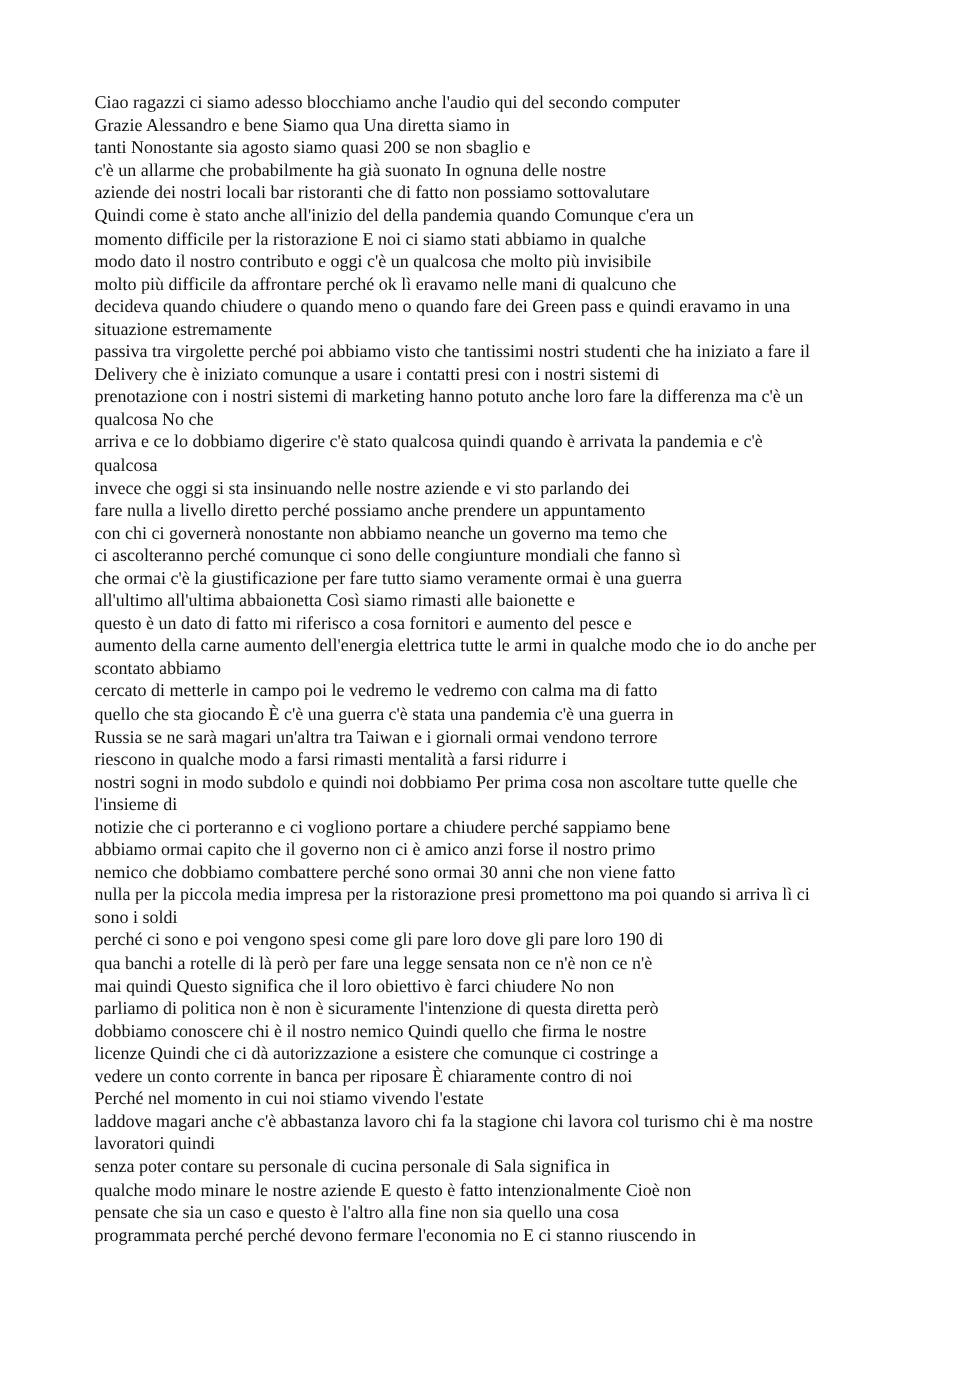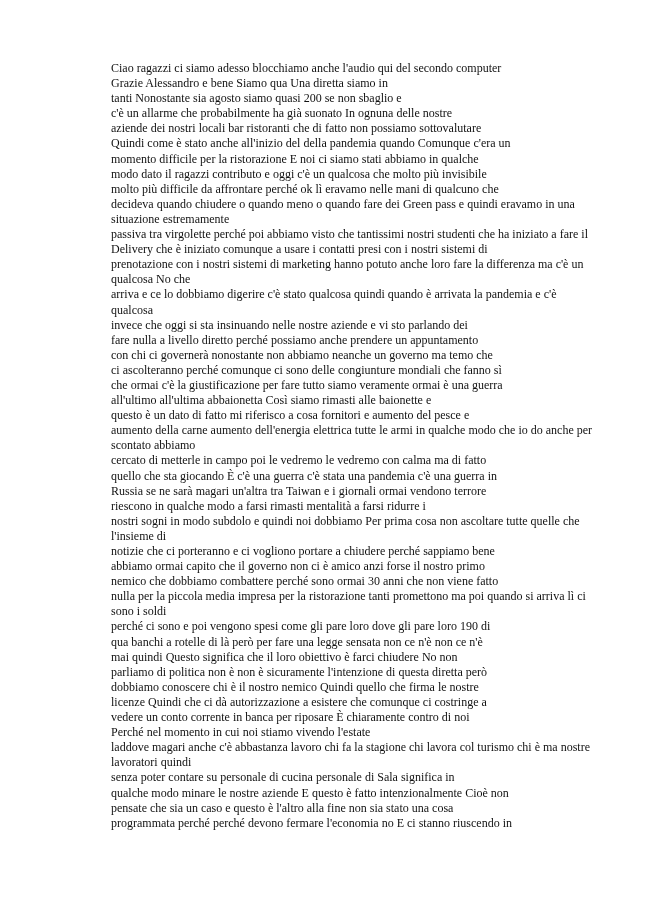--- a/index.html
+++ b/index.html
@@ -21,36 +21,35 @@
     top: 61px;
     width: 540px;
     font-family: "Liberation Serif", "DejaVu Serif", serif;
     font-size: 12px;
     line-height: 15.1px;
     color: #111111;
   }
   .line {
     white-space: pre;
     height: 15.1px;
-    margin-left: 48px;
   }
 </style>
 </head>
 <body>
 
 <div class="page">
   <div class="transcript">
       <div class="line">Ciao ragazzi ci siamo adesso blocchiamo anche l'audio qui del secondo computer</div>
       <div class="line">Grazie Alessandro e bene Siamo qua Una diretta siamo in</div>
       <div class="line">tanti Nonostante sia agosto siamo quasi 200 se non sbaglio e</div>
       <div class="line">c'è un allarme che probabilmente ha già suonato In ognuna delle nostre</div>
       <div class="line">aziende dei nostri locali bar ristoranti che di fatto non possiamo sottovalutare</div>
       <div class="line">Quindi come è stato anche all'inizio del della pandemia quando Comunque c'era un</div>
       <div class="line">momento difficile per la ristorazione E noi ci siamo stati abbiamo in qualche</div>
-      <div class="line">modo dato il ragazzi contributo e oggi c'è un qualcosa che molto più invisibile</div>
+      <div class="line">modo dato il nostro contributo e oggi c'è un qualcosa che molto più invisibile</div>
       <div class="line">molto più difficile da affrontare perché ok lì eravamo nelle mani di qualcuno che</div>
       <div class="line">decideva quando chiudere o quando meno o quando fare dei Green pass e quindi eravamo in una</div>
       <div class="line">situazione estremamente</div>
       <div class="line">passiva tra virgolette perché poi abbiamo visto che tantissimi nostri studenti che ha iniziato a fare il</div>
       <div class="line">Delivery che è iniziato comunque a usare i contatti presi con i nostri sistemi di</div>
       <div class="line">prenotazione con i nostri sistemi di marketing hanno potuto anche loro fare la differenza ma c'è un</div>
       <div class="line">qualcosa No che</div>
       <div class="line">arriva e ce lo dobbiamo digerire c'è stato qualcosa quindi quando è arrivata la pandemia e c'è</div>
       <div class="line">qualcosa</div>
       <div class="line">invece che oggi si sta insinuando nelle nostre aziende e vi sto parlando dei</div>
@@ -64,30 +63,30 @@
       <div class="line">scontato abbiamo</div>
       <div class="line">cercato di metterle in campo poi le vedremo le vedremo con calma ma di fatto</div>
       <div class="line">quello che sta giocando È c'è una guerra c'è stata una pandemia c'è una guerra in</div>
       <div class="line">Russia se ne sarà magari un'altra tra Taiwan e i giornali ormai vendono terrore</div>
       <div class="line">riescono in qualche modo a farsi rimasti mentalità a farsi ridurre i</div>
       <div class="line">nostri sogni in modo subdolo e quindi noi dobbiamo Per prima cosa non ascoltare tutte quelle che</div>
       <div class="line">l'insieme di</div>
       <div class="line">notizie che ci porteranno e ci vogliono portare a chiudere perché sappiamo bene</div>
       <div class="line">abbiamo ormai capito che il governo non ci è amico anzi forse il nostro primo</div>
       <div class="line">nemico che dobbiamo combattere perché sono ormai 30 anni che non viene fatto</div>
-      <div class="line">nulla per la piccola media impresa per la ristorazione tanti promettono ma poi quando si arriva lì ci</div>
+      <div class="line">nulla per la piccola media impresa per la ristorazione presi promettono ma poi quando si arriva lì ci</div>
       <div class="line">sono i soldi</div>
       <div class="line">perché ci sono e poi vengono spesi come gli pare loro dove gli pare loro 190 di</div>
       <div class="line">qua banchi a rotelle di là però per fare una legge sensata non ce n'è non ce n'è</div>
       <div class="line">mai quindi Questo significa che il loro obiettivo è farci chiudere No non</div>
       <div class="line">parliamo di politica non è non è sicuramente l'intenzione di questa diretta però</div>
       <div class="line">dobbiamo conoscere chi è il nostro nemico Quindi quello che firma le nostre</div>
       <div class="line">licenze Quindi che ci dà autorizzazione a esistere che comunque ci costringe a</div>
       <div class="line">vedere un conto corrente in banca per riposare È chiaramente contro di noi</div>
       <div class="line">Perché nel momento in cui noi stiamo vivendo l'estate</div>
       <div class="line">laddove magari anche c'è abbastanza lavoro chi fa la stagione chi lavora col turismo chi è ma nostre</div>
       <div class="line">lavoratori quindi</div>
       <div class="line">senza poter contare su personale di cucina personale di Sala significa in</div>
       <div class="line">qualche modo minare le nostre aziende E questo è fatto intenzionalmente Cioè non</div>
-      <div class="line">pensate che sia un caso e questo è l'altro alla fine non sia stato una cosa</div>
+      <div class="line">pensate che sia un caso e questo è l'altro alla fine non sia quello una cosa</div>
       <div class="line">programmata perché perché devono fermare l'economia no E ci stanno riuscendo in</div>
     </div>
 </div>
 
 </body></html>

